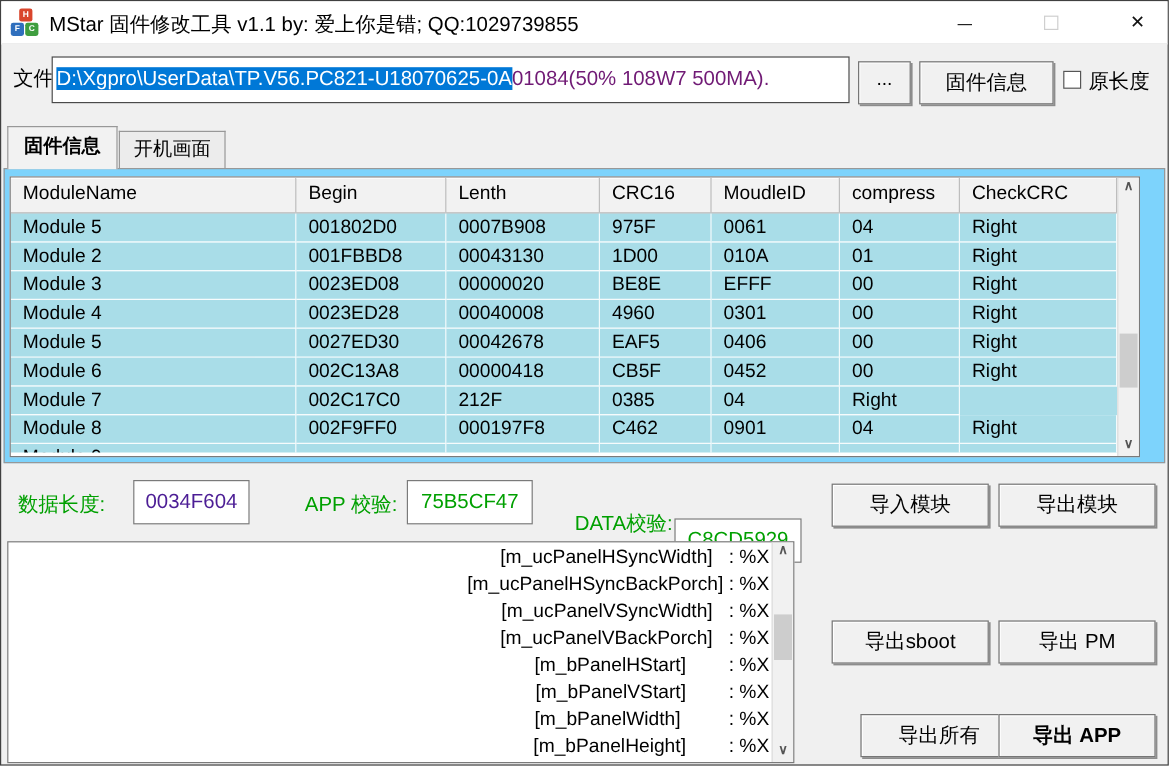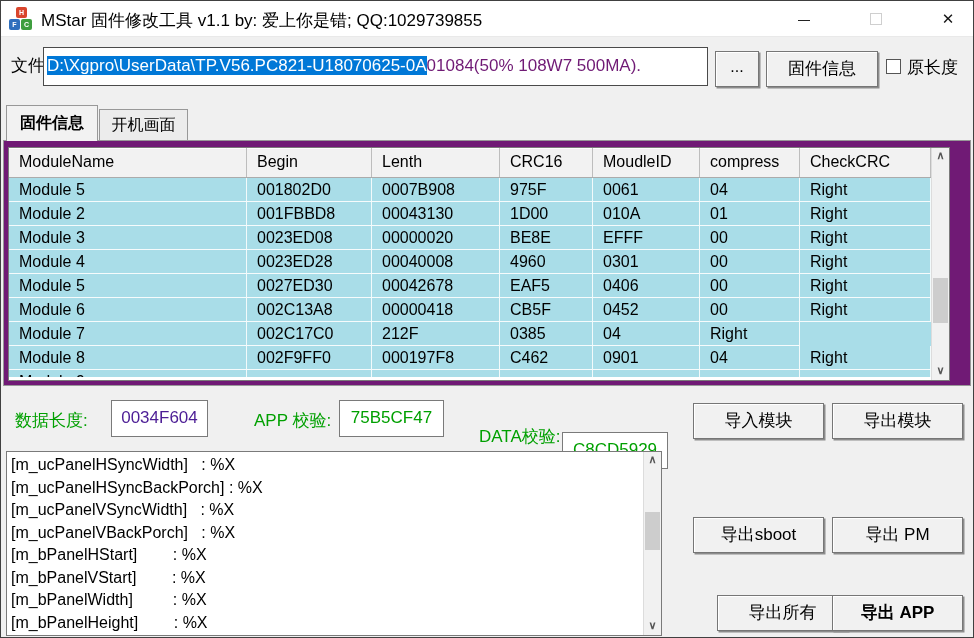--- a/index.html
+++ b/index.html
@@ -37,21 +37,21 @@
   .chk-box { position:absolute; left:885px; top:58px; width:15px; height:15px; background:#fff; border:1px solid #555; }
   .chk-label { position:absolute; left:906px; top:55px; font-size:17px; }
 
   
   .tab { position:absolute; background:#f0f0f0; border:1px solid #989898; border-bottom:none;
          font-size:16px; text-align:center; }
   .tab.active { left:5px; top:104px; width:92px; height:36px; line-height:34px; z-index:3; background:#f2f2f2;font-weight:bold; }
   .tab.inactive { left:98px; top:108px; width:89px; height:31px; line-height:29px; z-index:1; background:#ececec; }
 
   .panel { position:absolute; left:2px; top:139px; width:968px; height:246px;
-           border:1px solid #989898; background:#701a75; z-index:2; }
+           border:1px solid #989898; background:#7dd3fc; z-index:2; }
 
   
   .table { position:absolute; left:4px; top:6px; width:942px; height:234px; background:#fff;
            border:1px solid #7a7a7a; overflow:hidden; }
   .thead, .trow { display:grid; grid-template-columns:238px 125px 128px 93px 107px 100px 1fr; }
   .thead { height:30px; background:#f2f2f2; border-bottom:1px solid #ababab; width:922px; }
   .hcell { font-size:16px; line-height:28px; padding-left:10px; border-right:1px solid #bdbdbd;
            box-shadow: inset 0 1px 0 #ffffff; white-space:nowrap; overflow:hidden; }
   .trow { height:24px; background:#a9dde8; width:922px; }
   .tcell { font-size:16px; line-height:23px; padding-left:10px; border-right:1px solid rgba(255,255,255,.85);
@@ -70,21 +70,21 @@
   .stat-box { position:absolute; top:399px; height:37px; background:#fff; border:1px solid #7a7a7a;
               font-size:17px; text-align:center; line-height:34px; }
   .lab1 { left:14px; top:408px; }  .box1 { left:110px; width:97px; color:#4c1d95; }
   .lab2 { left:253px; top:408px; } .box2 { left:338px; width:105px; color:#00a000; }
   .lab3 { left:478px; top:424px; } .box3 { left:561px; width:106px; color:#00a000;margin-top:32px; }
 
   
   .log { position:absolute; left:5px; top:450px; width:656px; height:185px; background:#fff;
          border:1px solid #7a7a7a; overflow:hidden; }
   .log-text { position:absolute; left:4px; top:2px; right:20px; font-size:16px; line-height:22.5px;
-              white-space:pre; color:#000; }
+              white-space:pre; color:#000;text-align:right; }
   .log-thumb { top:60px; height:38px; }
 
   
   .act { position:absolute; width:131px; height:36px; font-size:17px; line-height:33px; }
   .b-import { left:692px; top:402px; } .b-exmod { left:831px; top:402px; }
   .b-sboot  { left:692px; top:516px; } .b-pm    { left:831px; top:516px; }
   .b-all    { left:716px; top:594px; } .b-app   { left:831px; top:594px;font-weight:bold; }
 </style>
 </head>
 <body>

